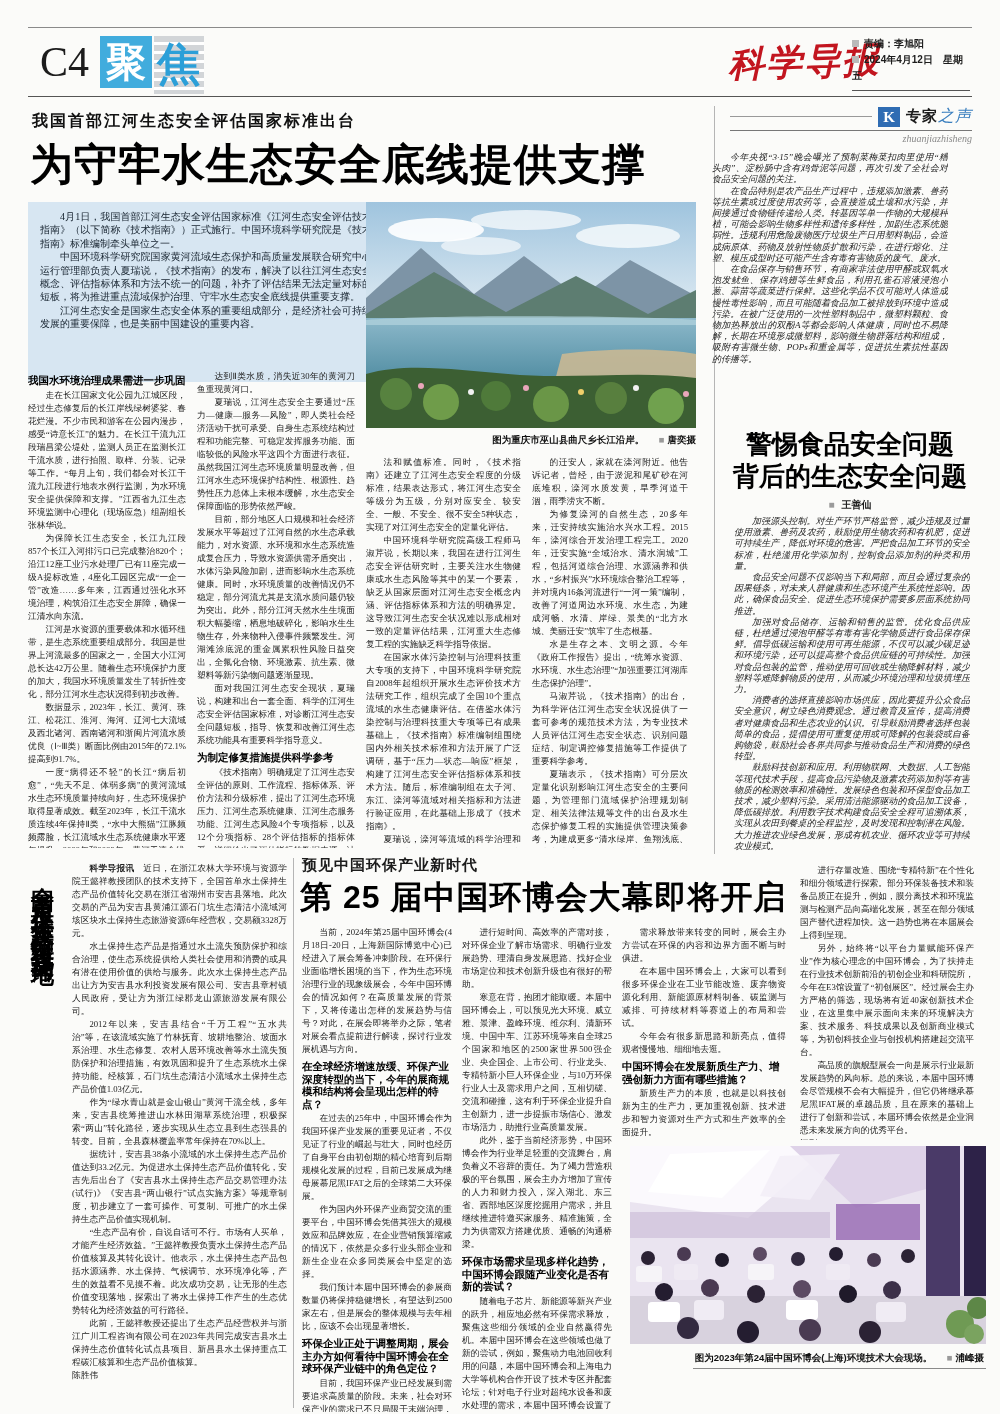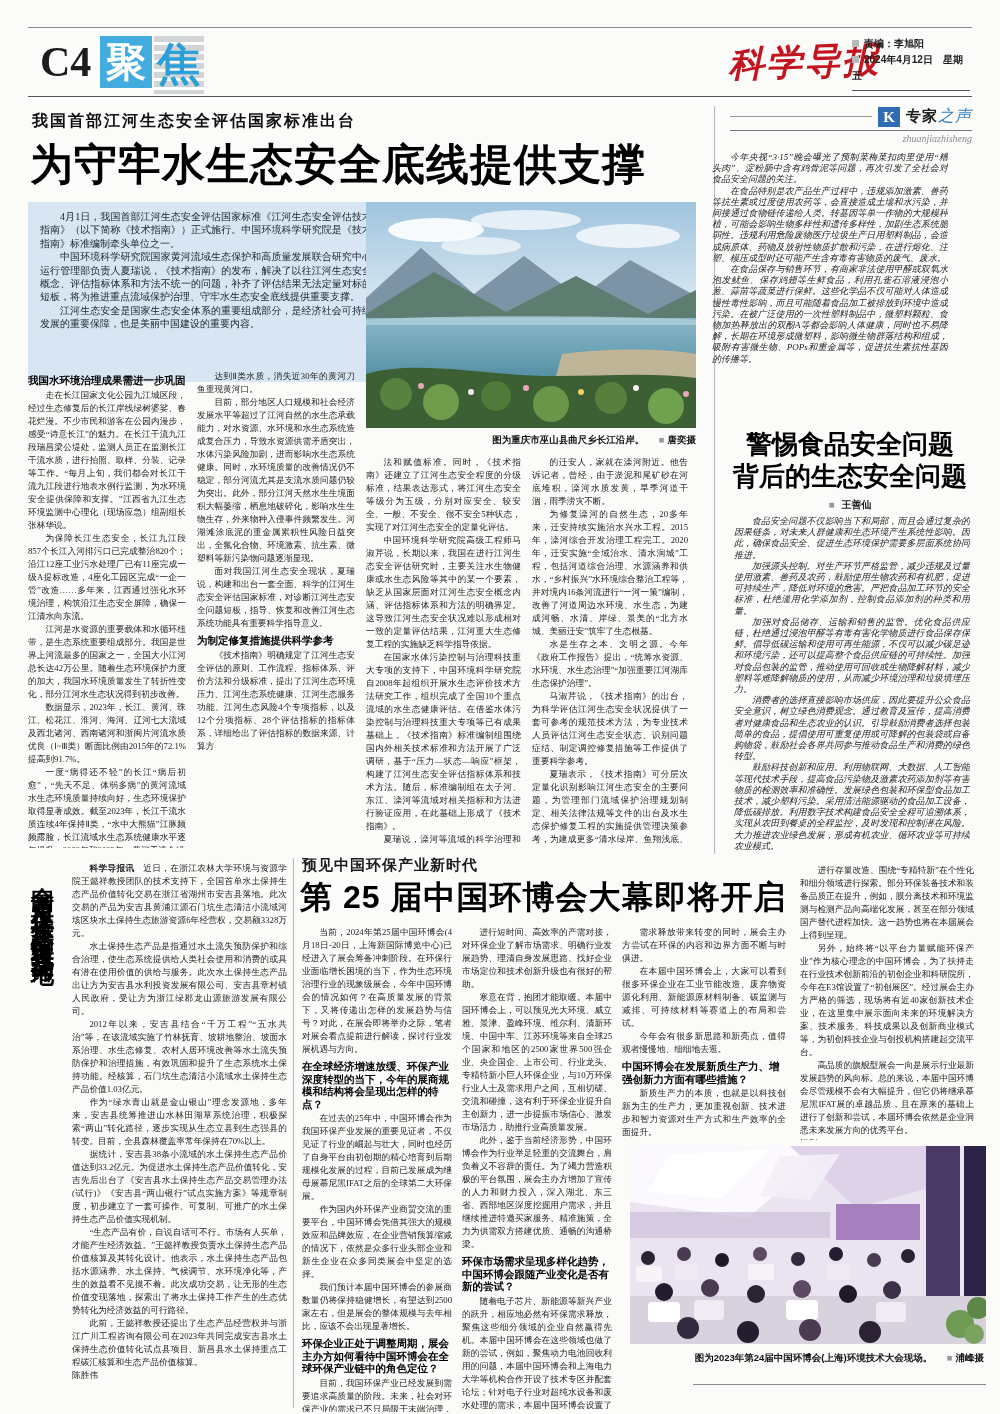--- a/index.html
+++ b/index.html
@@ -1,21 +1,21 @@
 <!DOCTYPE html>
 <html><head>
 <meta charset="utf-8">
 <style>
   html,body{margin:0;padding:0;}
   body{width:1000px;height:1414px;background:#fbfbf9;position:relative;
        font-family:"Liberation Sans",sans-serif;color:#1c1c1c;overflow:hidden;}
   .abs{position:absolute;}
   .rule{background:#8a8a8a;}
   
-  .pageno{font-family:"Liberation Serif",serif;font-weight:bold;font-size:42px;}
+  .pageno{font-family:"Liberation Serif",serif;font-weight:normal;font-size:42px;}
   .seclogo{display:flex;align-items:flex-start;}
   .seclogo .lg1{display:block;width:52px;height:52px;background:#41acdd;color:#fff;
      font-size:40px;font-weight:900;text-align:center;line-height:52px;}
   .seclogo .lg2{display:block;width:50px;height:58px;margin-left:2px;color:#2b9fd8;
      font-size:44px;font-weight:900;text-align:center;line-height:56px;
      background:repeating-linear-gradient(180deg,#d2d5d8 0 6px,#ffffff 6px 9px);}
   .masthead{font-family:"Liberation Serif",serif;font-style:italic;font-weight:bold;
      font-size:36px;color:#c2151f;letter-spacing:2px;transform:rotate(-2deg);}
   .edbox{font-size:10px;font-weight:bold;line-height:16px;border-bottom:1px solid #555;
      padding-bottom:6px;width:118px;}
@@ -53,21 +53,21 @@
   .sbtext p{margin:0;font-size:9px;line-height:11.2px;text-align:justify;text-indent:2em;color:#222;}
   .sbheadline{font-size:26px;line-height:32px;font-weight:900;text-align:center;color:#000;}
   .sbauthor{font-size:10px;font-weight:bold;text-align:center;}
   .sbauthor .csq{color:#9a9a9a;margin-right:4px;}
   
   .vhead{writing-mode:vertical-rl;text-orientation:upright;font-size:23px;font-weight:900;
      letter-spacing:4px;color:#000;}
   .bkicker{font-size:15px;font-weight:600;letter-spacing:1px;}
   .bheadline{font-size:32px;font-weight:900;letter-spacing:1px;color:#000;}
   .cap2wrap{text-align:right;}
-  .cap2wrap .inner{display:inline-block;border-bottom:1px solid #8a8a8a;padding:0 2px 19px 2px;}
+  .cap2wrap .inner{display:inline-block;border-bottom:1px solid #8a8a8a;padding:0 2px 3px 2px;}
   svg{display:block;}
 </style>
 </head>
 <body>
 
 <div class="page">
 
   <div class="abs rule" style="left:28px;top:27px;width:944px;height:1px;"></div>
 
   <div class="abs pageno" style="left:40px;top:38px;">C4</div>
@@ -136,20 +136,21 @@
   <div class="abs colbody" style="left:28px;top:370px;width:158px;height:478px;">
       <h4>我国水环境治理成果需进一步巩固</h4>
       <p>走在长江国家文化公园九江城区段，经过生态修复后的长江岸线绿树婆娑、春花烂漫。不少市民和游客在公园内漫步，感受“诗意长江”的魅力。在长江干流九江段瑞昌梁公堤处，监测人员正在监测长江干流水质，进行拍照、取样、分装、记录等工作。“每月上旬，我们都会对长江干流九江段进行地表水例行监测，为水环境安全提供保障和支撑。”江西省九江生态环境监测中心理化（现场应急）组副组长张林华说。</p>
       <p>为保障长江生态安全，长江九江段857个长江入河排污口已完成整治820个；沿江12座工业污水处理厂已有11座完成一级A提标改造，4座化工园区完成“一企一管”改造……多年来，江西通过强化水环境治理，构筑沿江生态安全屏障，确保一江清水向东流。</p>
       <p>江河是水资源的重要载体和水循环纽带，是生态系统重要组成部分。我国是世界上河流最多的国家之一，全国大小江河总长达42万公里。随着生态环境保护力度的加大，我国水环境质量发生了转折性变化，部分江河水生态状况得到初步改善。</p>
       <p>数据显示，2023年，长江、黄河、珠江、松花江、淮河、海河、辽河七大流域及西北诸河、西南诸河和浙闽片河流水质优良（Ⅰ~Ⅲ类）断面比例由2015年的72.1%提高到91.7%。</p>
       <p>一度“病得还不轻”的长江“病后初愈”，“先天不足、体弱多病”的黄河流域水生态环境质量持续向好，生态环境保护取得显著成效。截至2023年，长江干流水质连续4年保持Ⅱ类，“水中大熊猫”江豚频频露脸，长江流域水生态系统健康水平逐年提升。2022年和2023年，黄河干流全线</p>
     </div>
   <div class="abs colbody" style="left:197px;top:370px;width:158px;height:478px;">
       <p>达到Ⅱ类水质，消失近30年的黄河刀鱼重现黄河口。</p>
+      <p>夏瑞说，江河生态安全主要通过“压力—健康—服务—风险”，即人类社会经济活动干扰可承受、自身生态系统结构过程和功能完整、可稳定发挥服务功能、面临较低的风险水平这四个方面进行表征。虽然我国江河生态环境质量明显改善，但江河水生态环境保护结构性、根源性、趋势性压力总体上未根本缓解，水生态安全保障面临的形势依然严峻。</p>
       <p>目前，部分地区人口规模和社会经济发展水平等超过了江河自然的水生态承载能力，对水资源、水环境和水生态系统造成复合压力，导致水资源供需矛盾突出，水体污染风险加剧，进而影响水生态系统健康。同时，水环境质量的改善情况仍不稳定，部分河流尤其是支流水质问题仍较为突出。此外，部分江河天然水生生境面积大幅萎缩，栖息地破碎化，影响水生生物生存，外来物种入侵事件频繁发生。河湖滩涂底泥的重金属累积性风险日益突出，全氟化合物、环境激素、抗生素、微塑料等新污染物问题逐渐显现。</p>
       <p>面对我国江河生态安全现状，夏瑞说，构建和出台一套全面、科学的江河生态安全评估国家标准，对诊断江河生态安全问题短板，指导、恢复和改善江河生态系统功能具有重要科学指导意义。</p>
       <h4>为制定修复措施提供科学参考</h4>
       <p>《技术指南》明确规定了江河生态安全评估的原则、工作流程、指标体系、评价方法和分级标准，提出了江河生态环境压力、江河生态系统健康、江河生态服务功能、江河生态风险4个专项指标，以及12个分项指标、28个评估指标的指标体系，详细给出了评估指标的数据来源、计算方</p>
     </div>
   <div class="abs colbody" style="left:366px;top:456px;width:155px;height:392px;">
       <p>法和赋值标准。同时，《技术指南》还建立了江河生态安全程度的分级标准，结果表达形式，将江河生态安全等级分为五级，分别对应安全、较安全、一般、不安全、很不安全5种状态，实现了对江河生态安全的定量化评估。</p>
       <p>中国环境科学研究院高级工程师马淑芹说，长期以来，我国在进行江河生态安全评估研究时，主要关注水生物健康或水生态风险等其中的某一个要素，缺乏从国家层面对江河生态安全概念内涵、评估指标体系和方法的明确界定。这导致江河生态安全状况难以形成相对一致的定量评估结果，江河重大生态修复工程的实施缺乏科学指导依据。</p>
       <p>在国家水体污染控制与治理科技重大专项的支持下，中国环境科学研究院自2008年起组织开展水生态评价技术方法研究工作，组织完成了全国10个重点流域的水生态健康评估。在借鉴水体污染控制与治理科技重大专项等已有成果基础上，《技术指南》标准编制组围绕国内外相关技术标准和方法开展了广泛调研，基于“压力—状态—响应”框架，构建了江河生态安全评估指标体系和技术方法。随后，标准编制组在太子河、东江、滦河等流域对相关指标和方法进行验证应用，在此基础上形成了《技术指南》。</p>
       <p>夏瑞说，滦河等流域的科学治理和经验成就为《技术指南》提供了有益参考。</p>
@@ -185,33 +186,33 @@
   <div class="abs sbheadline" style="left:726px;top:428px;width:248px;">
     <div>警惕食品安全问题</div>
     <div>背后的生态安全问题</div>
   </div>
   <div class="abs sbauthor" style="left:726px;top:498px;width:248px;">
     <span class="csq">■</span>
     <span>王善仙</span>
   </div>
 
   <div class="abs sbtext" style="left:734px;top:516px;width:236px;height:342px;">
+      <p>加强源头控制。对生产环节严格监管，减少违规及过量使用激素、兽药及农药，鼓励使用生物农药和有机肥，促进可持续生产，降低对环境的危害。严把食品加工环节的安全标准，杜绝滥用化学添加剂，控制食品添加剂的种类和用量。</p>
       <p>食品安全问题不仅影响当下和局部，而且会通过复杂的因果链条，对未来人群健康和生态环境产生系统性影响。因此，确保食品安全、促进生态环境保护需要多层面系统协同推进。</p>
-      <p>加强源头控制。对生产环节严格监管，减少违规及过量使用激素、兽药及农药，鼓励使用生物农药和有机肥，促进可持续生产，降低对环境的危害。严把食品加工环节的安全标准，杜绝滥用化学添加剂，控制食品添加剂的种类和用量。</p>
       <p>加强对食品储存、运输和销售的监管。优化食品供应链，杜绝通过浸泡甲醛等有毒有害化学物质进行食品保存保鲜。倡导低碳运输和使用可再生能源，不仅可以减少碳足迹和环境污染，还可以提高整个食品供应链的可持续性。加强对食品包装的监管，推动使用可回收或生物降解材料，减少塑料等难降解物质的使用，从而减少环境治理和垃圾填埋压力。</p>
       <p>消费者的选择直接影响市场供应，因此要提升公众食品安全意识，树立绿色消费观念。通过教育及宣传，提高消费者对健康食品和生态农业的认识。引导鼓励消费者选择包装简单的食品，提倡使用可重复使用或可降解的包装袋或自备购物袋，鼓励社会各界共同参与推动食品生产和消费的绿色转型。</p>
       <p>鼓励科技创新和应用。利用物联网、大数据、人工智能等现代技术手段，提高食品污染物及激素农药添加剂等有害物质的检测效率和准确性。发展绿色包装和环保型食品加工技术，减少塑料污染。采用清洁能源驱动的食品加工设备，降低碳排放。利用数字技术构建食品安全全程可追溯体系，实现从农田到餐桌的全程监控，及时发现和控制潜在风险。大力推进农业绿色发展，形成有机农业、循环农业等可持续农业模式。</p>
     </div>
 
   <div class="abs vhead" style="left:28px;top:868px;height:520px;">全国首单水土保持生态产品价值转化交易落地</div>
   <div class="abs colbody" style="left:72px;top:862px;width:215px;height:548px;">
       <p><b>科学导报讯</b>　近日，在浙江农林大学环境与资源学院王懿祥教授团队的技术支持下，全国首单水土保持生态产品价值转化交易在浙江省湖州市安吉县落地。此次交易的产品为安吉县黄浦江源石门坑生态清洁小流域河垓区块水土保持生态旅游资源6年经营权，交易额3328万元。</p>
       <p>水土保持生态产品是指通过水土流失预防保护和综合治理，使生态系统提供给人类社会使用和消费的或具有潜在使用价值的供给与服务。此次水土保持生态产品出让方为安吉县水利投资发展有限公司、安吉县章村镇人民政府，受让方为浙江绿郡龙山源旅游发展有限公司。</p>
       <p>2012年以来，安吉县结合“千万工程”“五水共治”等，在该流域实施了竹林抚育、坡耕地整治、坡面水系治理、水生态修复、农村人居环境改善等水土流失预防保护和治理措施，有效巩固和提升了生态系统水土保持功能。经核算，石门坑生态清洁小流域水土保持生态产品价值1.03亿元。</p>
-      <p>作为“绿水青山就是金山银山”理念发源地，多年来，安吉县统筹推进山水林田湖草系统治理，积极探索“两山”转化路径，逐步实现从生态立县到生态强县的转变。目前，全县森林覆盖率常年保持在70%以上。</p>
+      <p>作为“绿水青山就是金山银山”黄河干流全线，多年来，安吉县统筹推进山水林田湖草系统治理，积极探索“两山”转化路径，逐步实现从生态立县到生态强县的转变。目前，全县森林覆盖率常年保持在70%以上。</p>
       <p>据统计，安吉县38条小流域的水土保持生态产品价值达到33.2亿元。为促进水土保持生态产品价值转化，安吉先后出台了《安吉县水土保持生态产品交易管理办法(试行)》《安吉县“两山银行”试点实施方案》等规章制度，初步建立了一套可操作、可复制、可推广的水土保持生态产品价值实现机制。</p>
       <p>“生态产品有价，自说自话可不行。市场有人买单，才能产生经济效益。”王懿祥教授负责水土保持生态产品价值核算及其转化设计。他表示，水土保持生态产品包括水源涵养、水土保持、气候调节、水环境净化等，产生的效益看不见摸不着。此次成功交易，让无形的生态价值变现落地，探索出了将水土保持工作产生的生态优势转化为经济效益的可行路径。</p>
       <p>此前，王懿祥教授还提出了生态产品经营权并与浙江广川工程咨询有限公司在2023年共同完成安吉县水土保持生态价值转化试点县项目、新昌县水土保持重点工程碳汇核算和生态产品价值核算。</p>
       <p class="author">陈胜伟</p>
     </div>
   <div class="abs vrule" style="left:293px;top:858px;height:550px;"></div>
 
   <div class="abs bkicker" style="left:302px;top:856px;">预见中国环保产业新时代</div>
   <div class="abs bheadline" style="left:300px;top:876px;width:492px;">第 25 届中国环博会大幕即将开启</div>
 

